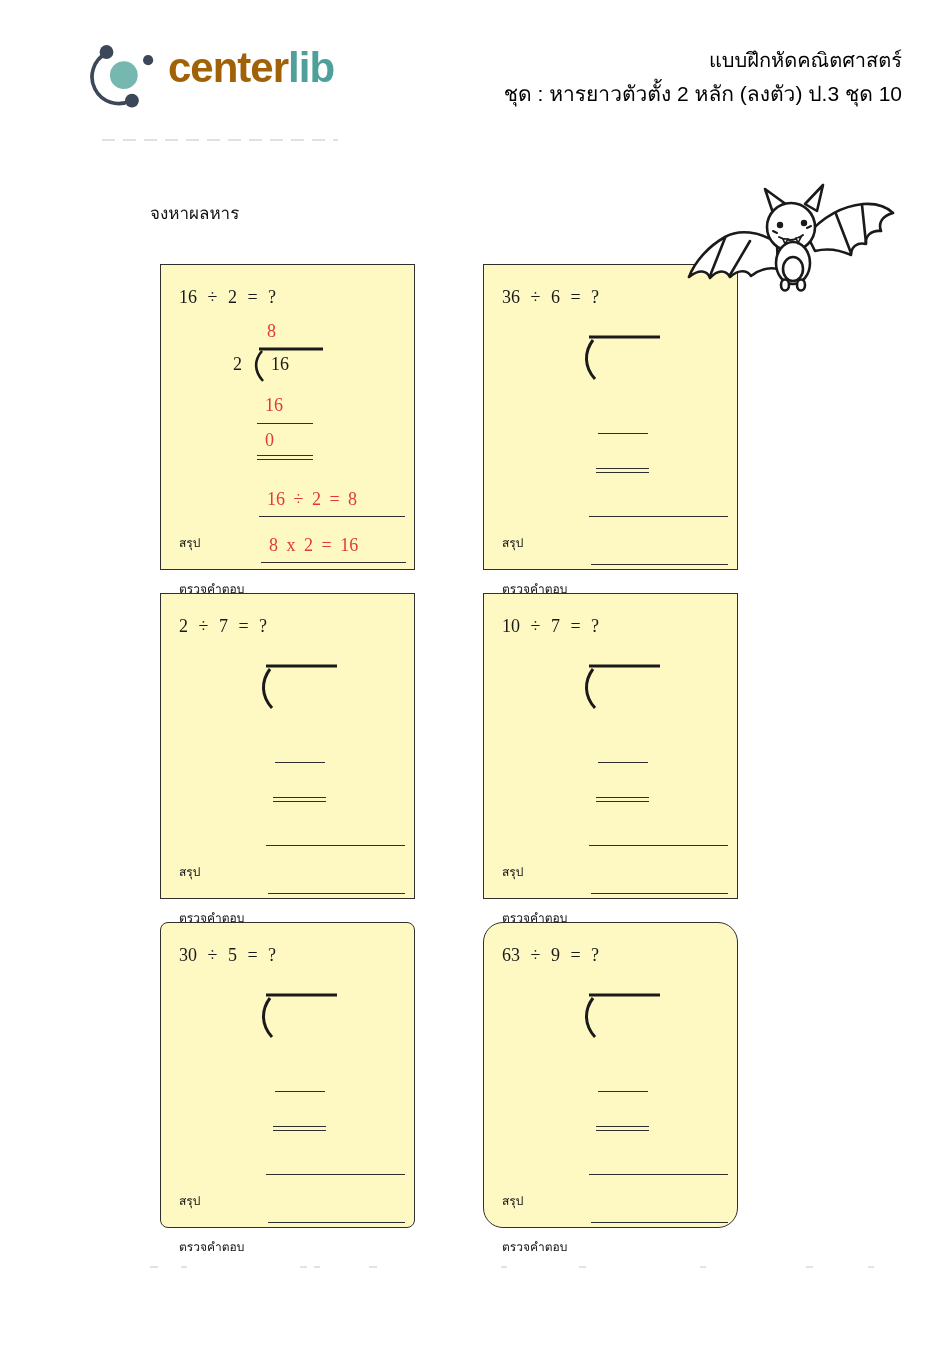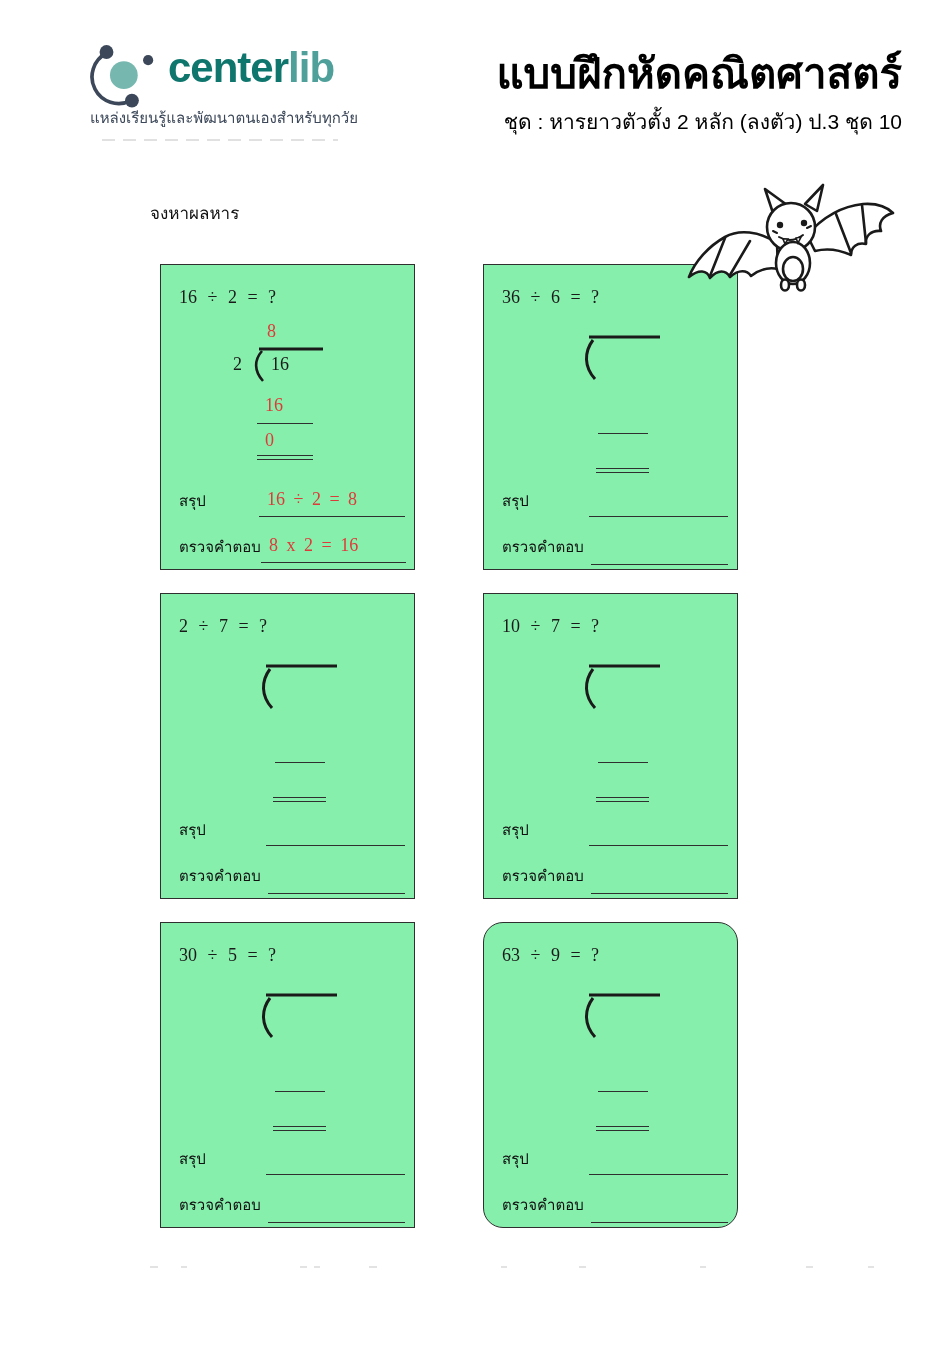--- a/index.html
+++ b/index.html
@@ -3,43 +3,43 @@
 <meta charset="utf-8">
 <style>
   * { margin:0; padding:0; box-sizing:border-box; }
   html,body { background:#ffffff; }
   body { font-family:"Liberation Sans", sans-serif; color:#1a1a1a; }
   .page { position:relative; width:951px; height:1345px; background:#ffffff; overflow:hidden; }
 
   
   .logo-mark { position:absolute; left:88px; top:36px; width:74px; height:76px; }
   .wordmark { position:absolute; left:168px; top:44px; font-size:42px; font-weight:bold; letter-spacing:-1px; }
-  .wordmark .w1 { color:#0f766e; }
+  .wordmark .w1 { color:#a16207; }
   .wordmark .w2 { color:#4fa09a; }
   .tagline { position:absolute; left:90px; top:106px; font-size:15px; color:#3c4859; }
 
   .title-block { position:absolute; left:420px; top:48px; width:482px; text-align:right; }
-  .main-title { font-size:42px; font-weight:bold; color:#000; line-height:1.25; }
+  .main-title { font-size:20px; font-weight:normal; color:#000; line-height:1.25; }
   .sub-title { font-size:21px; color:#000; margin-top:4px; }
 
   .remnant { position:absolute; left:102px; top:139px; width:236px; height:2px; opacity:.55;
              background:repeating-linear-gradient(90deg,#c8c8c8 0 13px, transparent 13px 21px); }
 
   .instruction { position:absolute; left:150px; top:199px; font-size:17px; color:#111; }
 
   
-  .card { position:absolute; width:255px; height:306px; border:1.4px solid #2f2f2f; background:#86efac; }
+  .card { position:absolute; width:255px; height:306px; border:1.4px solid #2f2f2f; background:#fef9c3; }
   .stmt { position:absolute; left:18px; top:22px; font-family:"Liberation Serif", serif;
           font-size:18px; color:#1a1a1a; word-spacing:6px; }
   .red { color:#df3a3a; }
   .abs { position:absolute; }
   .bracket { position:absolute; }
   .wline1 { position:absolute; border-top:1.6px solid #2f2f2f; }
   .wline2 { position:absolute; height:5px; border-top:1.6px solid #2f2f2f; border-bottom:1.6px solid #2f2f2f; }
-  .rowlbl { position:absolute; font-size:15px; color:#111; }
+  .rowlbl { position:absolute; font-size:12px; color:#111;margin-top:44px; }
   .blank { position:absolute; border-bottom:1.5px solid #2f2f2f; font-family:"Liberation Serif", serif;
            font-size:18px; word-spacing:4px;margin-top:8px; }
   .blank span { display:inline-block; padding-left:8px; }
   .num { position:absolute; font-family:"Liberation Serif", serif; font-size:18px; }
 
   
   .bat { position:absolute; left:681px; top:181px; width:222px; height:122px; z-index:5; }
   .footer-marks { position:absolute; left:0; top:1264px; width:951px; height:6px; }
   .footer-marks i { position:absolute; top:2px; height:2px; background:#e3e3e3; display:block; }
 </style>
@@ -51,21 +51,20 @@
   <svg class="logo-mark" viewBox="0 0 64 64">
     <circle cx="31" cy="33" r="12" fill="#76b8af"></circle>
     <path d="M16 14 A 23 23 0 0 0 37 55" fill="none" stroke="#3c4859" stroke-width="3.2"></path>
     <circle cx="16" cy="13" r="6" fill="#3c4859"></circle>
     <circle cx="38" cy="55" r="6" fill="#3c4859"></circle>
     <circle cx="52" cy="20" r="4.4" fill="#3c4859"></circle>
   </svg>
   <div class="wordmark">
     <span class="w1">center</span><span class="w2">lib</span>
   </div>
-  <div class="tagline">แหล่งเรียนรู้และพัฒนาตนเองสำหรับทุกวัย</div>
 
   <div class="title-block">
     <div class="main-title">แบบฝึกหัดคณิตศาสตร์</div>
     <div class="sub-title">ชุด : หารยาวตัวตั้ง 2 หลัก (ลงตัว) ป.3 ชุด 10</div>
   </div>
 
   <div class="remnant"></div>
 
   <div class="instruction">จงหาผลหาร</div>
 
@@ -127,21 +126,21 @@
       <path d="M11 4 H82" fill="none" stroke="#1a1a1a" stroke-width="3.2"></path>
     </svg>
     <div class="wline1" style="left:114px; top:168px; width:50px;"></div>
     <div class="wline2" style="left:112px; top:203px; width:53px;"></div>
     <div class="rowlbl" style="left:18px; top:224px;">สรุป</div>
     <div class="blank" style="left:105px; top:219px; width:139px; height:25px;"></div>
     <div class="rowlbl" style="left:18px; top:270px;">ตรวจคำตอบ</div>
     <div class="blank" style="left:107px; top:267px; width:137px; height:25px;"></div>
   </div>
 
-  <div class="card" style="left:160px; top:922px;">
+  <div class="card" style="left:160px; top:922px;border-radius:8px;">
     <div class="stmt">30 ÷ 5 = ?</div>
     <svg class="bracket" style="left:94px; top:68px;" width="88" height="50" viewBox="0 0 88 50">
       <path d="M15 7 C6 19, 6 34, 17 46" fill="none" stroke="#1a1a1a" stroke-width="3"></path>
       <path d="M11 4 H82" fill="none" stroke="#1a1a1a" stroke-width="3.2"></path>
     </svg>
     <div class="wline1" style="left:114px; top:168px; width:50px;"></div>
     <div class="wline2" style="left:112px; top:203px; width:53px;"></div>
     <div class="rowlbl" style="left:18px; top:224px;">สรุป</div>
     <div class="blank" style="left:105px; top:219px; width:139px; height:25px;"></div>
     <div class="rowlbl" style="left:18px; top:270px;">ตรวจคำตอบ</div>

